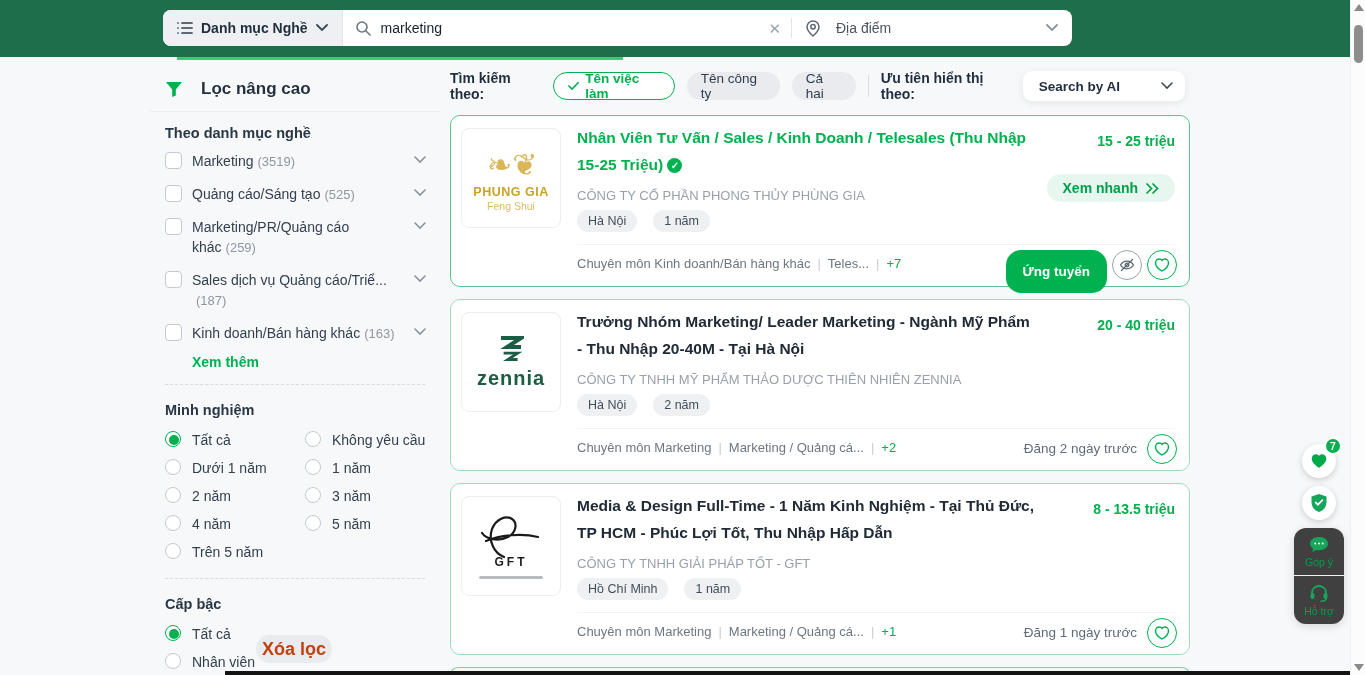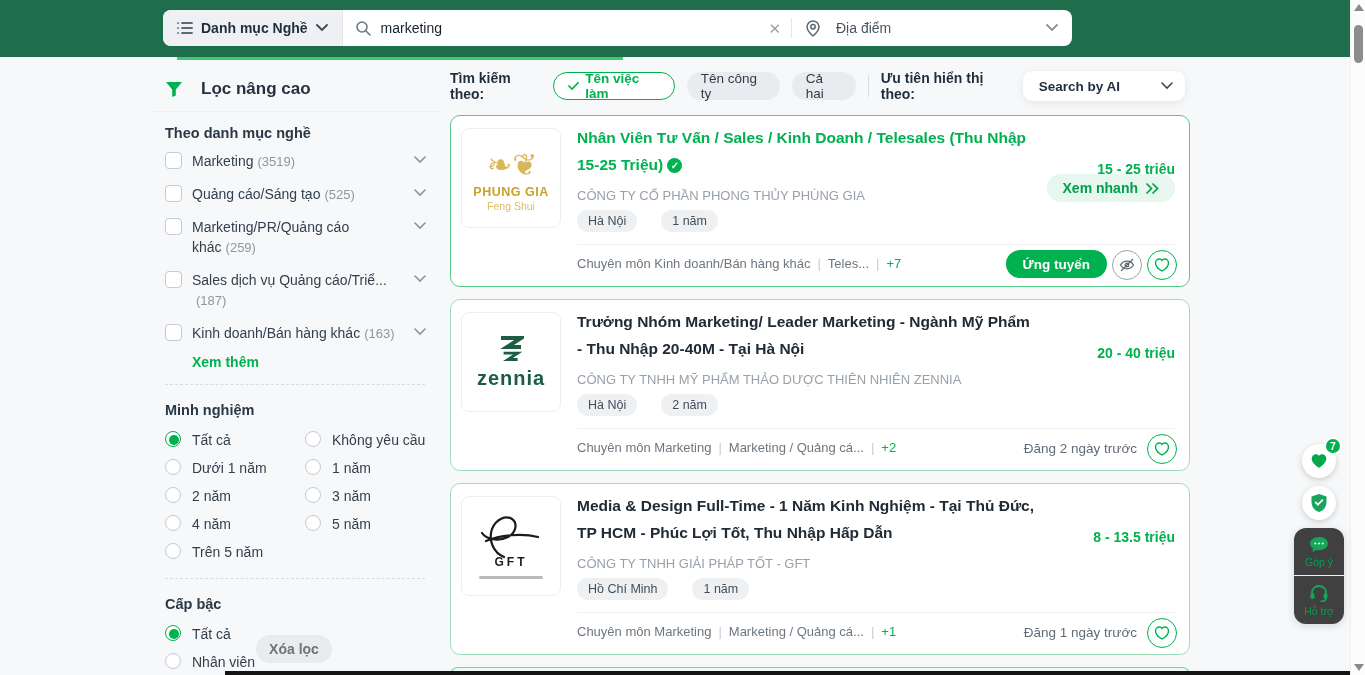--- a/index.html
+++ b/index.html
@@ -38,21 +38,21 @@
   .f-item .f-count { color:#8e979f; font-size:13px; margin-left:4px; }
   .f-item .chev { position:absolute; right:14px; top:11px; }
   .show-more { color:#00b14f; font-weight:700; font-size:14px; padding:4px 15px 10px 42px; cursor:pointer; }
   .dash-div { border-top:1px dashed #d8dce1; margin:4px 15px; }
   .radio-grid { display:grid; grid-template-columns:140px 1fr; padding:4px 0 8px 0; }
   .radio-col { display:block; padding:4px 0 8px 0; }
   .r-item { position:relative; padding:5px 10px 5px 42px; font-size:14px; color:#323f4d; line-height:18px; cursor:pointer; white-space:nowrap; }
   .r-item .rad { position:absolute; left:15px; top:5px; width:16px; height:16px; border:1.5px solid #c3cad1; border-radius:50%; background:#fff; }
   .r-item.sel .rad { border-color:#00b14f; }
   .r-item.sel .rad::after { content:""; position:absolute; left:3px; top:3px; width:10px; height:10px; border-radius:50%; background:#00b14f; }
-  .btn-clear { position:absolute; left:106px; top:568px; width:76px; height:28px; background:#e9ecef; color:#737373; border:none; border-radius:14px; font-size:14px; font-weight:700; font-family:inherit; z-index:5; }
+  .btn-clear { position:absolute; left:106px; top:568px; width:76px; height:28px; background:#e9ecef; color:#c2410c; border:none; border-radius:14px; font-size:18px; font-weight:700; font-family:inherit; z-index:5; }
 
   
   .main { position:absolute; left:450px; top:72px; width:740px; }
   .toolbar { display:flex; align-items:center; gap:12px; height:28px; }
   .tb-label { font-size:14px; font-weight:700; color:#1f2d3d; }
   .pill { height:28px; display:inline-flex; align-items:center; gap:6px; padding:0 14px; border-radius:16px; font-size:13.5px; cursor:pointer; }
   .pill.on { background:#fff; border:1px solid #00b14f; color:#00b14f; font-weight:600; }
   .pill.off { background:#e9ebee; color:#303c49; }
   .tb-div { width:1px; height:22px; background:#d9dde2; }
   .sort-dd { position:relative; width:172px; height:30px; background:#fff; border-radius:9px; box-shadow:0 2px 8px rgba(0,0,0,.08); display:flex; align-items:center; padding:0 30px 0 16px; cursor:pointer; margin-left:auto; margin-right:5px; }
@@ -60,30 +60,30 @@
   .sort-dd .chev { position:absolute; right:12px; }
 
   
   .card { position:relative; width:740px; height:172px; background:#fff; border:1px solid #9edcba; border-radius:10px; margin-top:15px; }
   .card.hl { border-color:#57c98a; }
   .card + .card { margin-top:12px; }
   .logo-box { position:absolute; left:10px; top:12px; width:100px; height:100px; border:1px solid #eceef0; border-radius:8px; background:#fff; display:flex; flex-direction:column; align-items:center; justify-content:center; overflow:hidden; }
   .job-title { position:absolute; left:126px; top:8px; width:462px; font-size:15.5px; font-weight:700; line-height:27px; }
   .t-green { color:#00b14f; } .t-dark { color:#212b36; }
   .vbadge { display:inline-flex; align-items:center; justify-content:center; width:15px; height:15px; border-radius:50%; background:#00b14f; color:#fff; font-size:10px; font-weight:700; vertical-align:1px; }
-  .salary { position:absolute; right:14px; top:17px; font-size:14px; font-weight:700; color:#00b14f;margin-top:28px; }
+  .salary { position:absolute; right:14px; top:17px; font-size:14px; font-weight:700; color:#00b14f; }
   .company { position:absolute; left:126px; top:72px; width:460px; font-size:13px; font-weight:500; color:#98a1aa; white-space:nowrap; overflow:hidden; }
   .quick { position:absolute; right:14px; top:58px; height:28px; display:flex; align-items:center; gap:8px; padding:0 16px; background:#e7f6ee; border-radius:14px; color:#00a04a; font-size:14px; font-weight:600; cursor:pointer; }
-  .tags { position:absolute; left:126px; top:94px; display:flex; gap:24px;align-items:center; }
+  .tags { position:absolute; left:126px; top:94px; display:flex; gap:16px;align-items:center; }
   .tag { height:22px; display:inline-flex; align-items:center; padding:0 11px; background:#eef0f2; border-radius:11px; font-size:12.5px; color:#414e5b; }
   .card-div { position:absolute; left:126px; right:14px; top:128px; border-top:1px solid #f1f2f4; }
   .foot { position:absolute; left:126px; top:140px; font-size:13px; color:#6d7780; white-space:nowrap; }
   .foot .sep { color:#c6ccd2; margin:0 7px; }
   .foot .plus { color:#00b14f; }
-  .btn-apply { position:absolute; right:82px; top:134px; height:28px; padding:0 17px; background:#00b14f; color:#fff; border:none; border-radius:15px; font-size:13.5px; font-weight:700; font-family:inherit; cursor:pointer; }
+  .btn-apply { position:absolute; right:82px; top:134px; height:43px; padding:0 17px; background:#00b14f; color:#fff; border:none; border-radius:15px; font-size:13.5px; font-weight:700; font-family:inherit; cursor:pointer; }
   .circ { position:absolute; top:134px; width:30px; height:30px; border-radius:50%; background:#fff; display:flex; align-items:center; justify-content:center; cursor:pointer; }
   .circ.eye { right:47px; border:1px solid #9aa3ad; }
   .circ.heart { right:12px; border:1px solid #00b14f; background:#fbfffd; }
   .posted { position:absolute; right:52px; top:141px; font-size:13.5px; color:#5f6c79; }
   .card-partial { position:relative; width:740px; height:8px; margin-top:12px; background:#f0faf4; border:1px solid #7ed09e; border-bottom:none; border-radius:10px 10px 0 0; }
 
   
   .logo-pg .emblem { width:48px; height:40px; color:#d9b657; font-size:30px; line-height:40px; text-align:center; }
   .logo-pg .l1 { font-size:12.5px; font-weight:700; color:#c9a227; letter-spacing:.5px; }
   .logo-pg .l2 { font-size:10.5px; color:#d8bc6a; margin-top:1px; }

